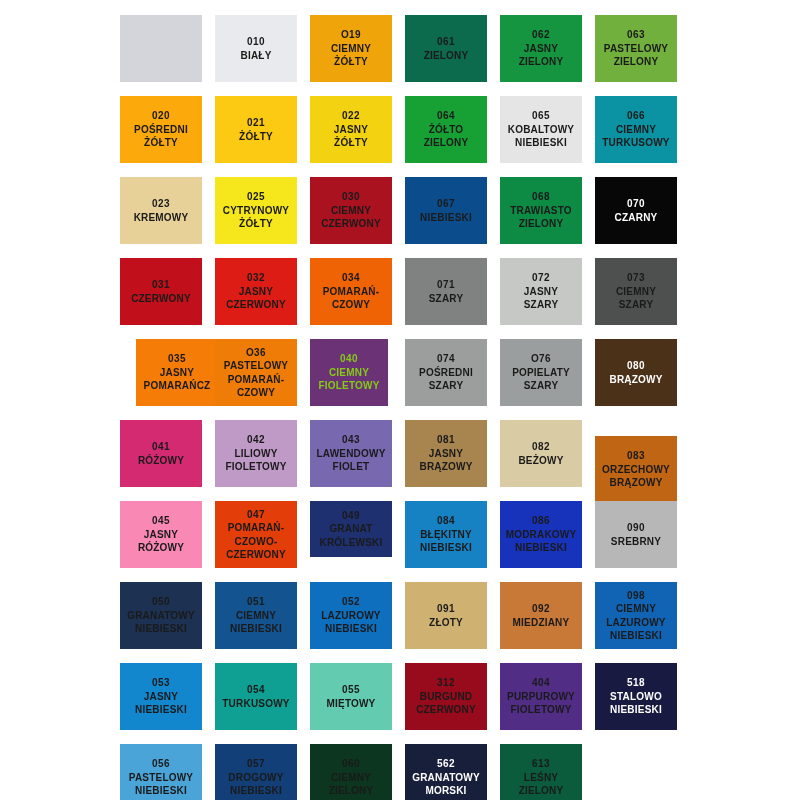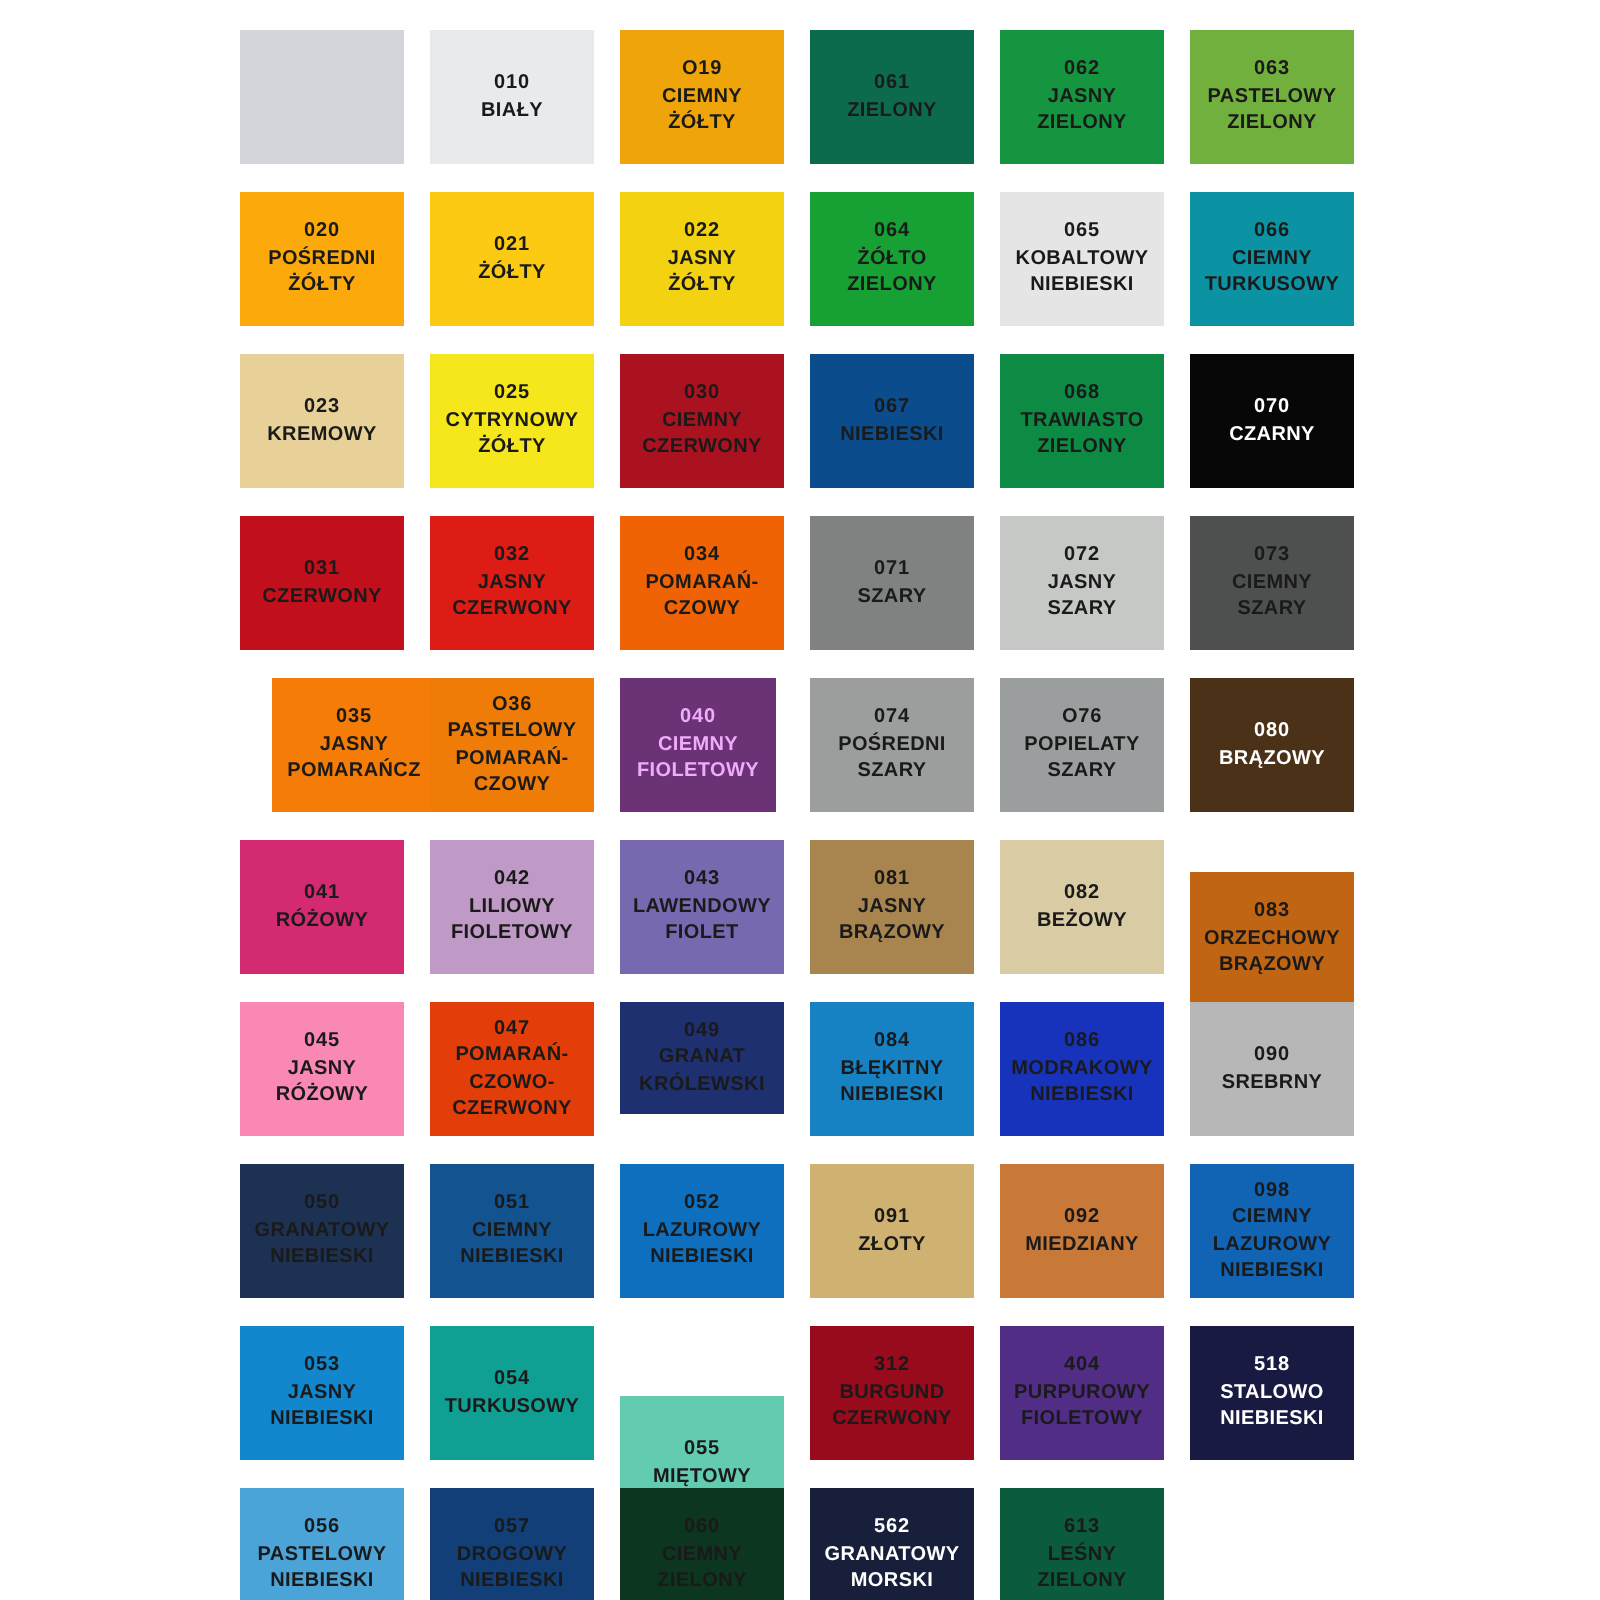--- a/index.html
+++ b/index.html
@@ -160,21 +160,21 @@
       <span class="line code">035</span>
       <span class="line">JASNY</span>
       <span class="line">POMARAŃCZ</span>
     </div>
     <div class="swatch" style="left: 215px; top: 339px; width: 82px; height: 67px; background: rgb(240, 124, 8); color: rgb(26, 26, 26);">
       <span class="line code">O36</span>
       <span class="line">PASTELOWY</span>
       <span class="line">POMARAŃ-</span>
       <span class="line">CZOWY</span>
     </div>
-    <div class="swatch" style="left: 310px; top: 339px; width: 78px; height: 67px; background: rgb(107, 50, 117); color: #f0abfc;">
+    <div class="swatch" style="left: 310px; top: 339px; width: 78px; height: 67px; background: rgb(107, 50, 117); color: #84cc16;">
       <span class="line code">040</span>
       <span class="line">CIEMNY</span>
       <span class="line">FIOLETOWY</span>
     </div>
     <div class="swatch" style="left: 405px; top: 339px; width: 82px; height: 67px; background: rgb(155, 158, 157); color: rgb(26, 26, 26);">
       <span class="line code">074</span>
       <span class="line">POŚREDNI</span>
       <span class="line">SZARY</span>
     </div>
     <div class="swatch" style="left: 500px; top: 339px; width: 82px; height: 67px; background: rgb(155, 158, 158); color: rgb(26, 26, 26);">
@@ -275,21 +275,21 @@
     </div>
     <div class="swatch" style="left: 120px; top: 663px; width: 82px; height: 67px; background: rgb(18, 135, 206); color: rgb(26, 26, 26);">
       <span class="line code">053</span>
       <span class="line">JASNY</span>
       <span class="line">NIEBIESKI</span>
     </div>
     <div class="swatch" style="left: 215px; top: 663px; width: 82px; height: 67px; background: rgb(15, 160, 147); color: rgb(26, 26, 26);">
       <span class="line code">054</span>
       <span class="line">TURKUSOWY</span>
     </div>
-    <div class="swatch" style="left: 310px; top: 698px; width: 82px; height: 67px; background: rgb(99, 203, 176); color: rgb(26, 26, 26);">
+    <div class="swatch" style="left: 310px; top: 663px; width: 82px; height: 67px; background: rgb(99, 203, 176); color: rgb(26, 26, 26);">
       <span class="line code">055</span>
       <span class="line">MIĘTOWY</span>
     </div>
     <div class="swatch" style="left: 405px; top: 663px; width: 82px; height: 67px; background: rgb(151, 11, 28); color: rgb(26, 26, 26);">
       <span class="line code">312</span>
       <span class="line">BURGUND</span>
       <span class="line">CZERWONY</span>
     </div>
     <div class="swatch" style="left: 500px; top: 663px; width: 82px; height: 67px; background: rgb(81, 45, 134); color: rgb(26, 26, 26);">
       <span class="line code">404</span>

